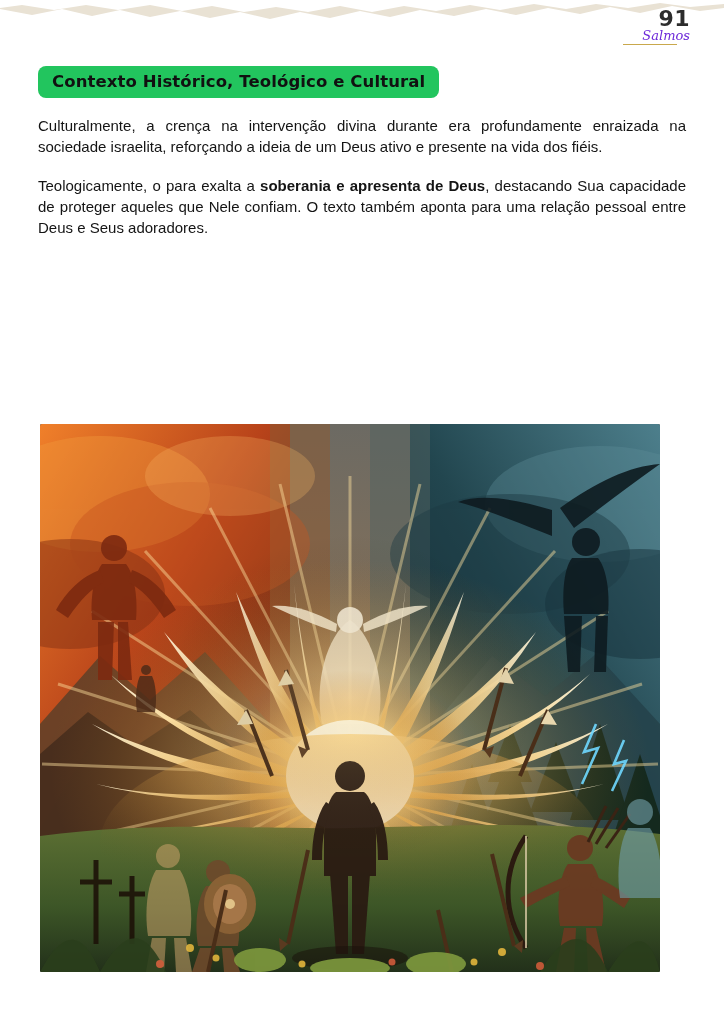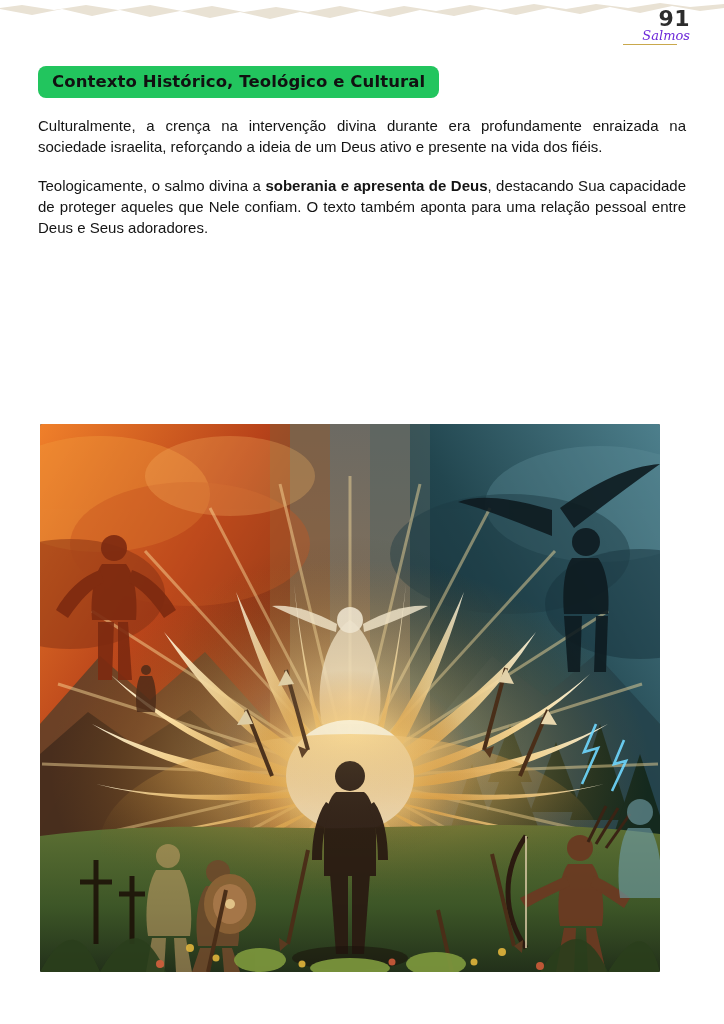--- a/index.html
+++ b/index.html
@@ -130,21 +130,21 @@
   <div class="logo-rule"></div>
 </div>
 
 <div class="content">
 
   <div class="section-title-wrap">
     <div class="section-title">Contexto Histórico, Teológico e Cultural</div>
   </div>
 
   <p class="para"><span>Culturalmente, a crença na intervenção divina durante era profundamente enraizada na sociedade israelita, reforçando a ideia de um Deus ativo e presente na vida dos fiéis.</span></p>
-  <p class="para"><span>Teologicamente, o salmo divina a </span><b>soberania e apresenta de Deus</b><span>, destacando Sua capacidade de proteger aqueles que Nele confiam. O texto também aponta para uma relação pessoal entre Deus e Seus adoradores.</span></p>
+  <p class="para"><span>Teologicamente, o para exalta a </span><b>soberania e apresenta de Deus</b><span>, destacando Sua capacidade de proteger aqueles que Nele confiam. O texto também aponta para uma relação pessoal entre Deus e Seus adoradores.</span></p>
 
 </div>
 
 <div class="figure">
   <svg width="620" height="548" viewBox="0 0 620 548" xmlns="http://www.w3.org/2000/svg" role="img">
     <defs>
       <linearGradient id="skyLeft" x1="0" y1="0" x2="1" y2="1">
         <stop offset="0%" stop-color="#f0802a"></stop>
         <stop offset="45%" stop-color="#b8431a"></stop>
         <stop offset="100%" stop-color="#49180e"></stop>

